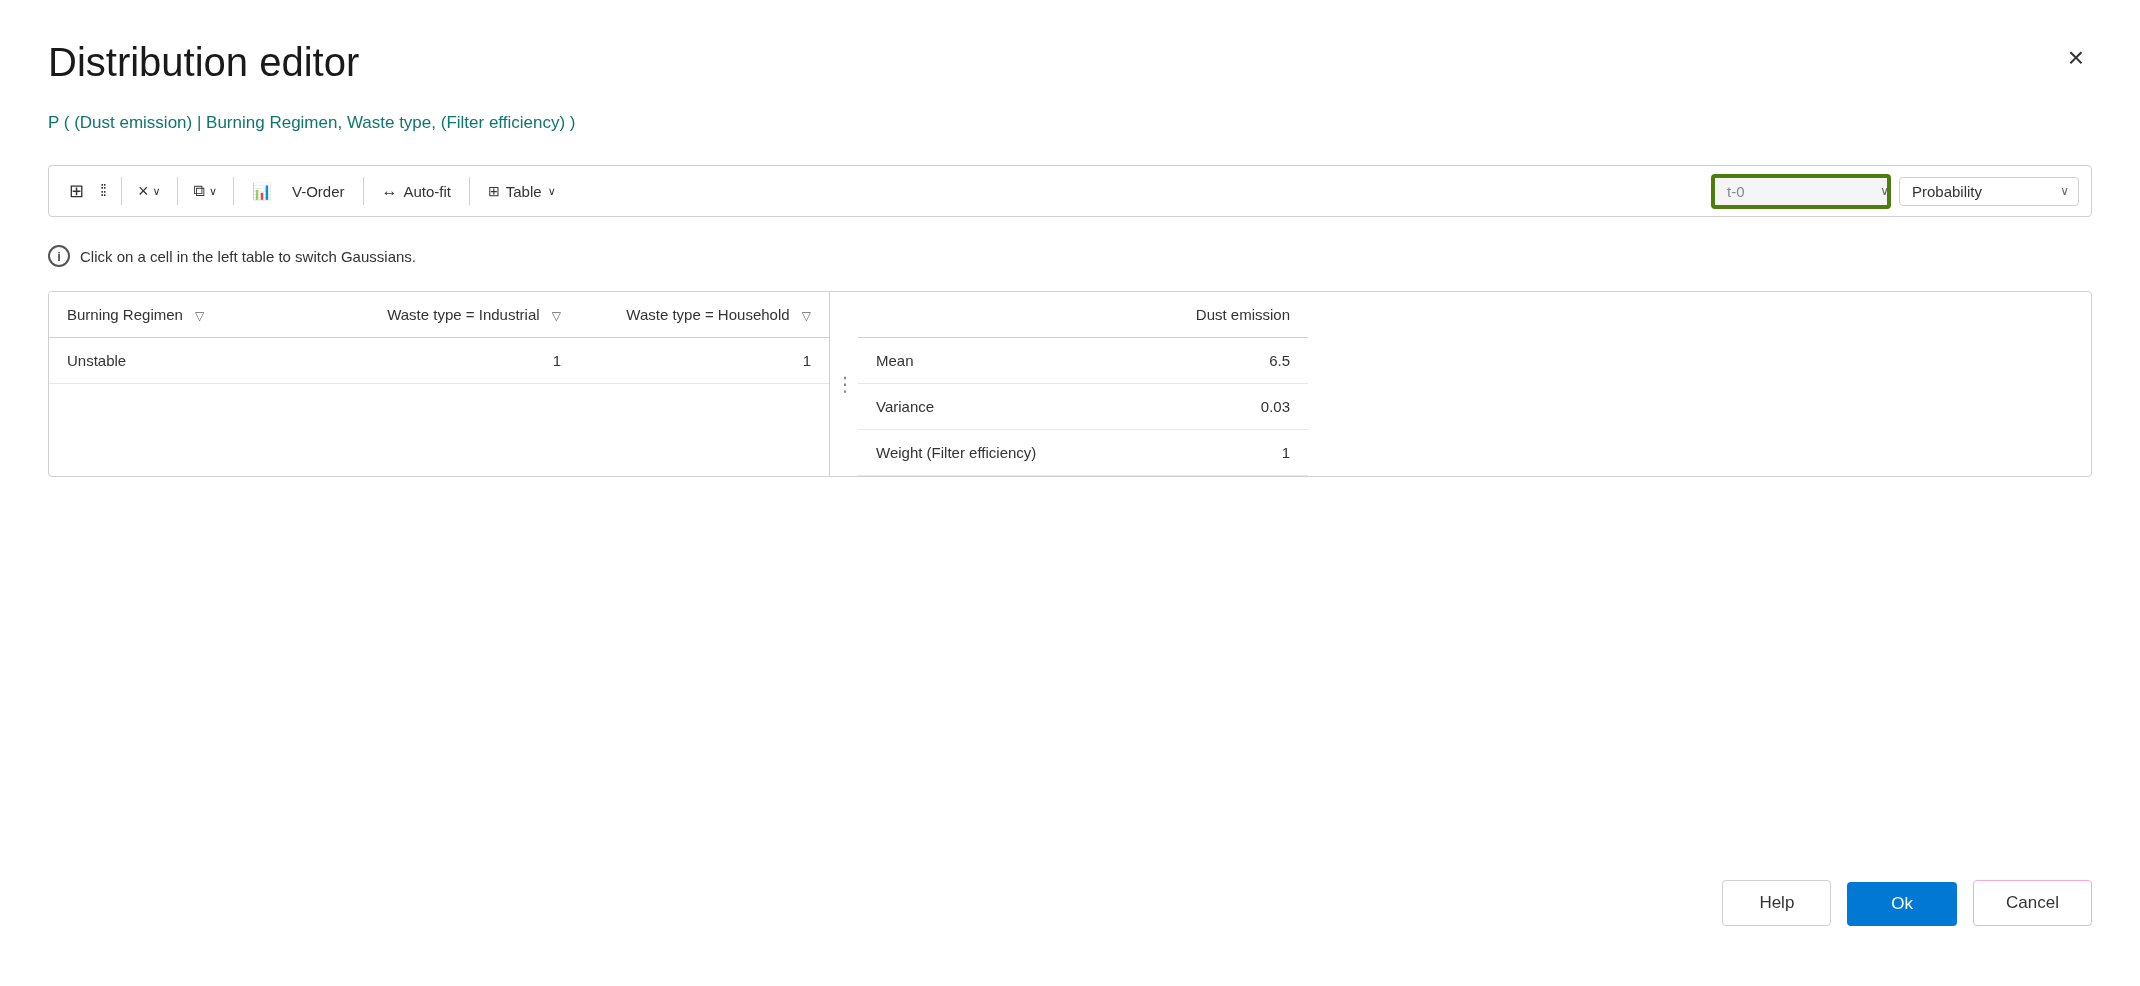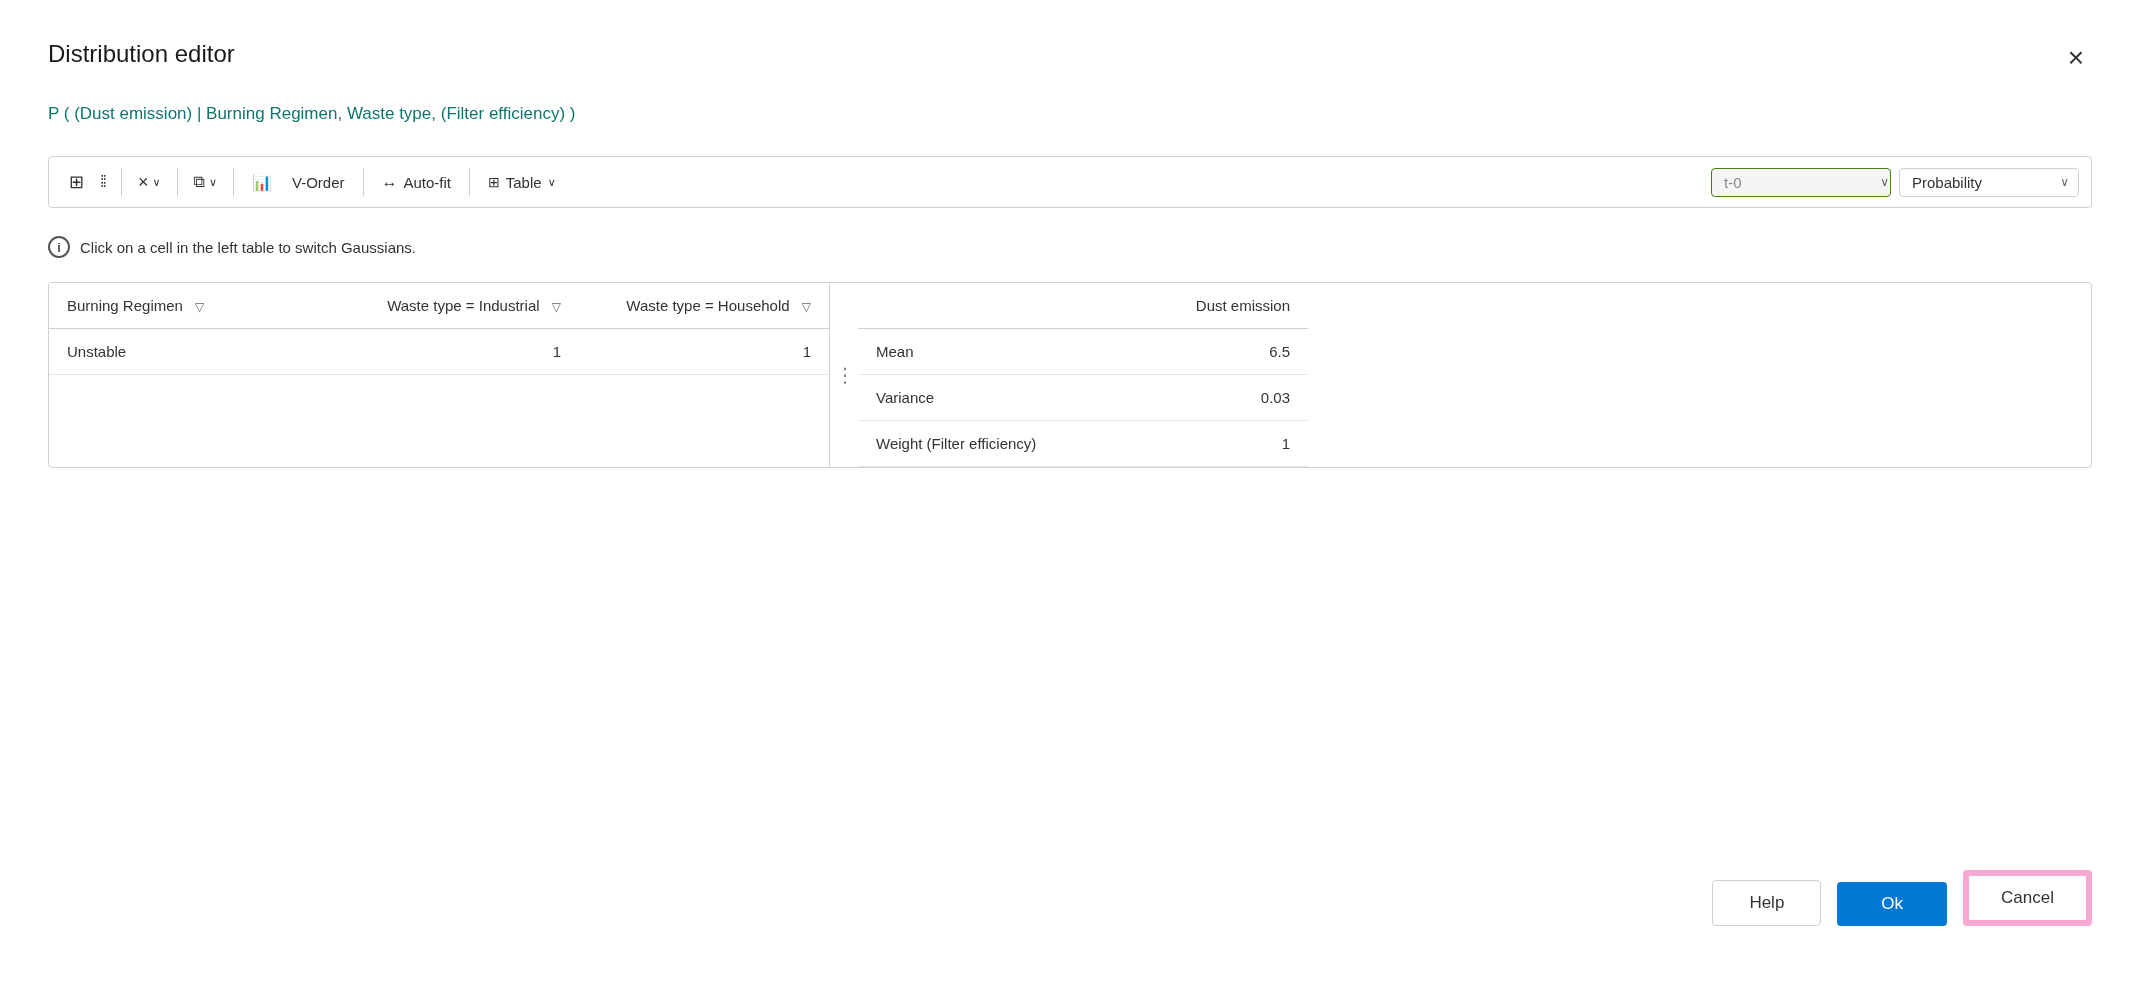--- a/index.html
+++ b/index.html
@@ -19,21 +19,21 @@
       flex-direction: column;
       gap: 0;
     }
     .dialog-header {
       display: flex;
       justify-content: space-between;
       align-items: flex-start;
       margin-bottom: 28px;
     }
     .dialog-title {
-      font-size: 24px;
+      font-size: 40px;
       font-weight: 400;
       color: #1a1a1a;
     }
     .close-btn {
       font-size: 28px;
       background: none;
       border: none;
       cursor: pointer;
       color: #333;
       padding: 4px 8px;
@@ -80,21 +80,21 @@
       padding: 4px 10px;
       font-size: 15px;
       color: #333;
       display: flex;
       align-items: center;
       gap: 6px;
       border-radius: 3px;
     }
     .toolbar-spacer { flex: 1; }
     .dropdown-select {
-      border: 1px solid #4d7c0f;
+      border: 4px solid #4d7c0f;
       border-radius: 4px;
       padding: 5px 32px 5px 12px;
       font-size: 15px;
       background: #f5f5f5;
       color: #888;
       appearance: none;
       cursor: pointer;
       min-width: 180px;
       margin-right: 8px;
       position: relative;
@@ -218,21 +218,21 @@
       border: none;
       border-radius: 4px;
       background: #0078d4;
       font-size: 17px;
       cursor: pointer;
       color: #fff;
       font-weight: 500;
     }
     .btn-cancel {
       padding: 12px 32px;
-      border: 6px solid #f9a8d4;
+      border: 1px solid #f9a8d4;
       border-radius: 4px;
       background: #fff;
       font-size: 17px;
       cursor: pointer;
       color: #333;
     }
     .burning-col { min-width: 280px; }
     .industrial-col { min-width: 250px; text-align: right; }
     .household-col { min-width: 250px; text-align: right; }
     th.industrial-col, th.household-col { text-align: right; }

